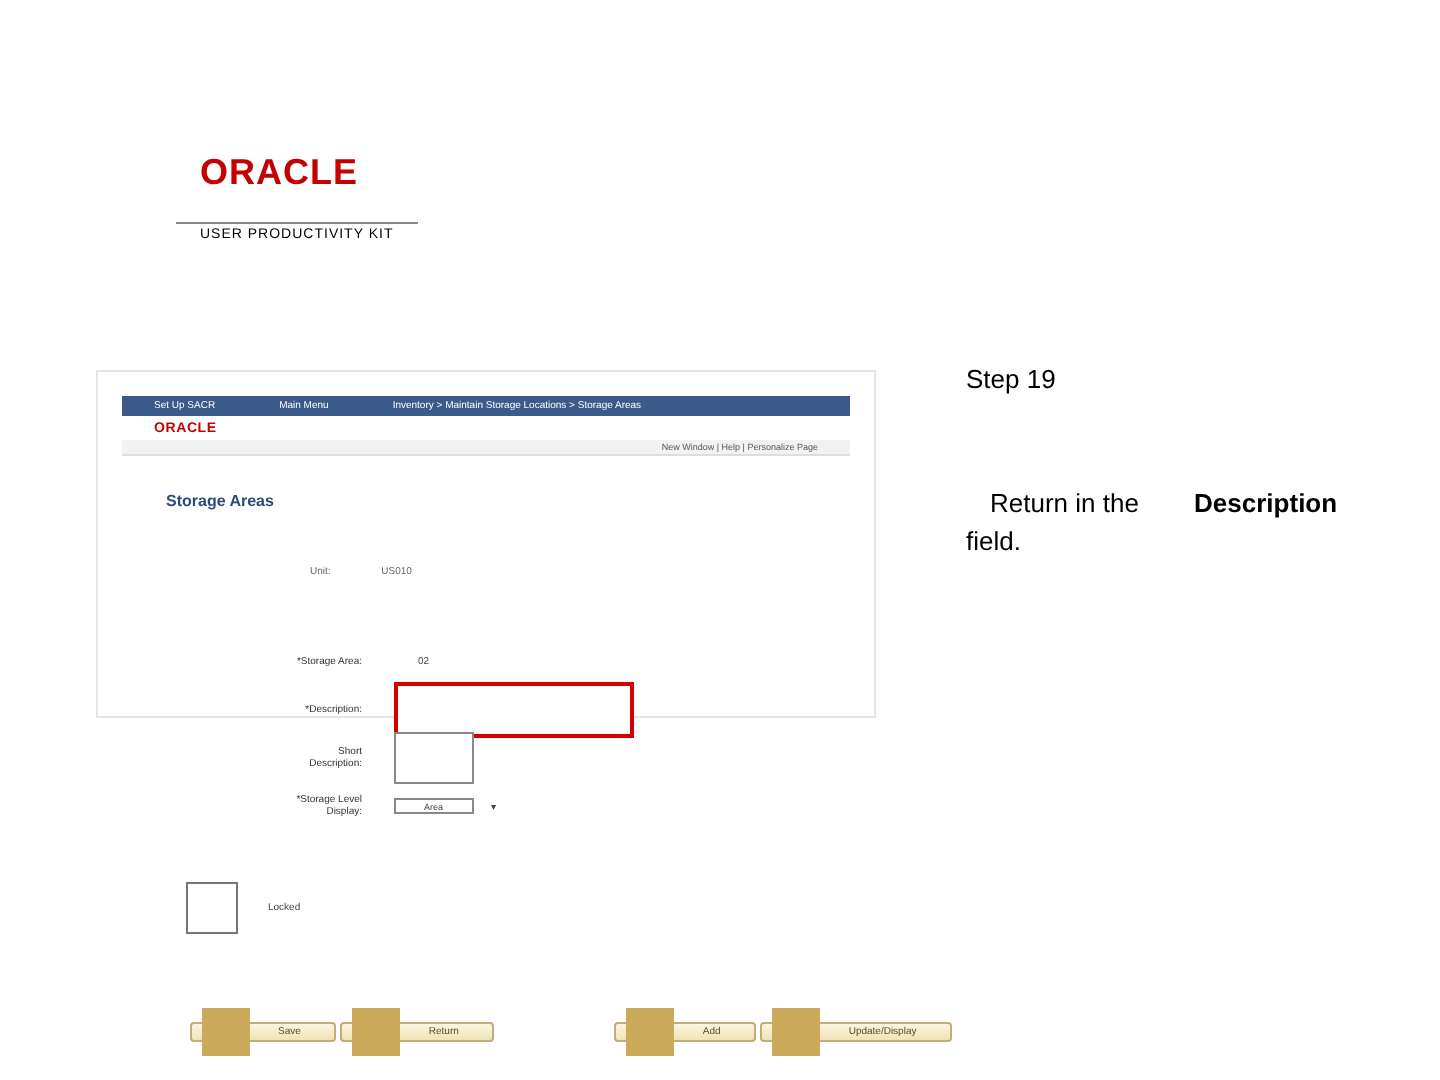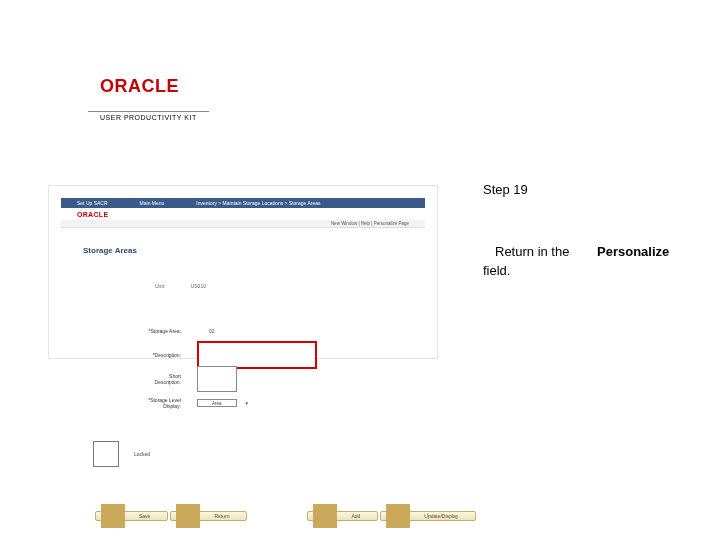--- a/index.html
+++ b/index.html
@@ -51,21 +51,21 @@
   <div class="header">
     <div class="brand">
       <span class="brand-logo">ORACLE</span>
       <span class="brand-sub">USER PRODUCTIVITY KIT</span>
     </div>
   </div>
 
   <div class="instr">
     <div class="step">Step 19</div>
     <div>
-      <span>Return in the </span><span class="desc-bold">Personalize</span><span> field.</span>
+      <span>Return in the </span><span class="desc-bold">Description</span><span> field.</span>
     </div>
   </div>
 
   <div class="shot">
     <div class="topbar">
       <span>Set Up SACR</span>
       <span>Main Menu</span>
       <span>Inventory &gt; Maintain Storage Locations &gt; Storage Areas</span>
     </div>
     <div class="redbar">

